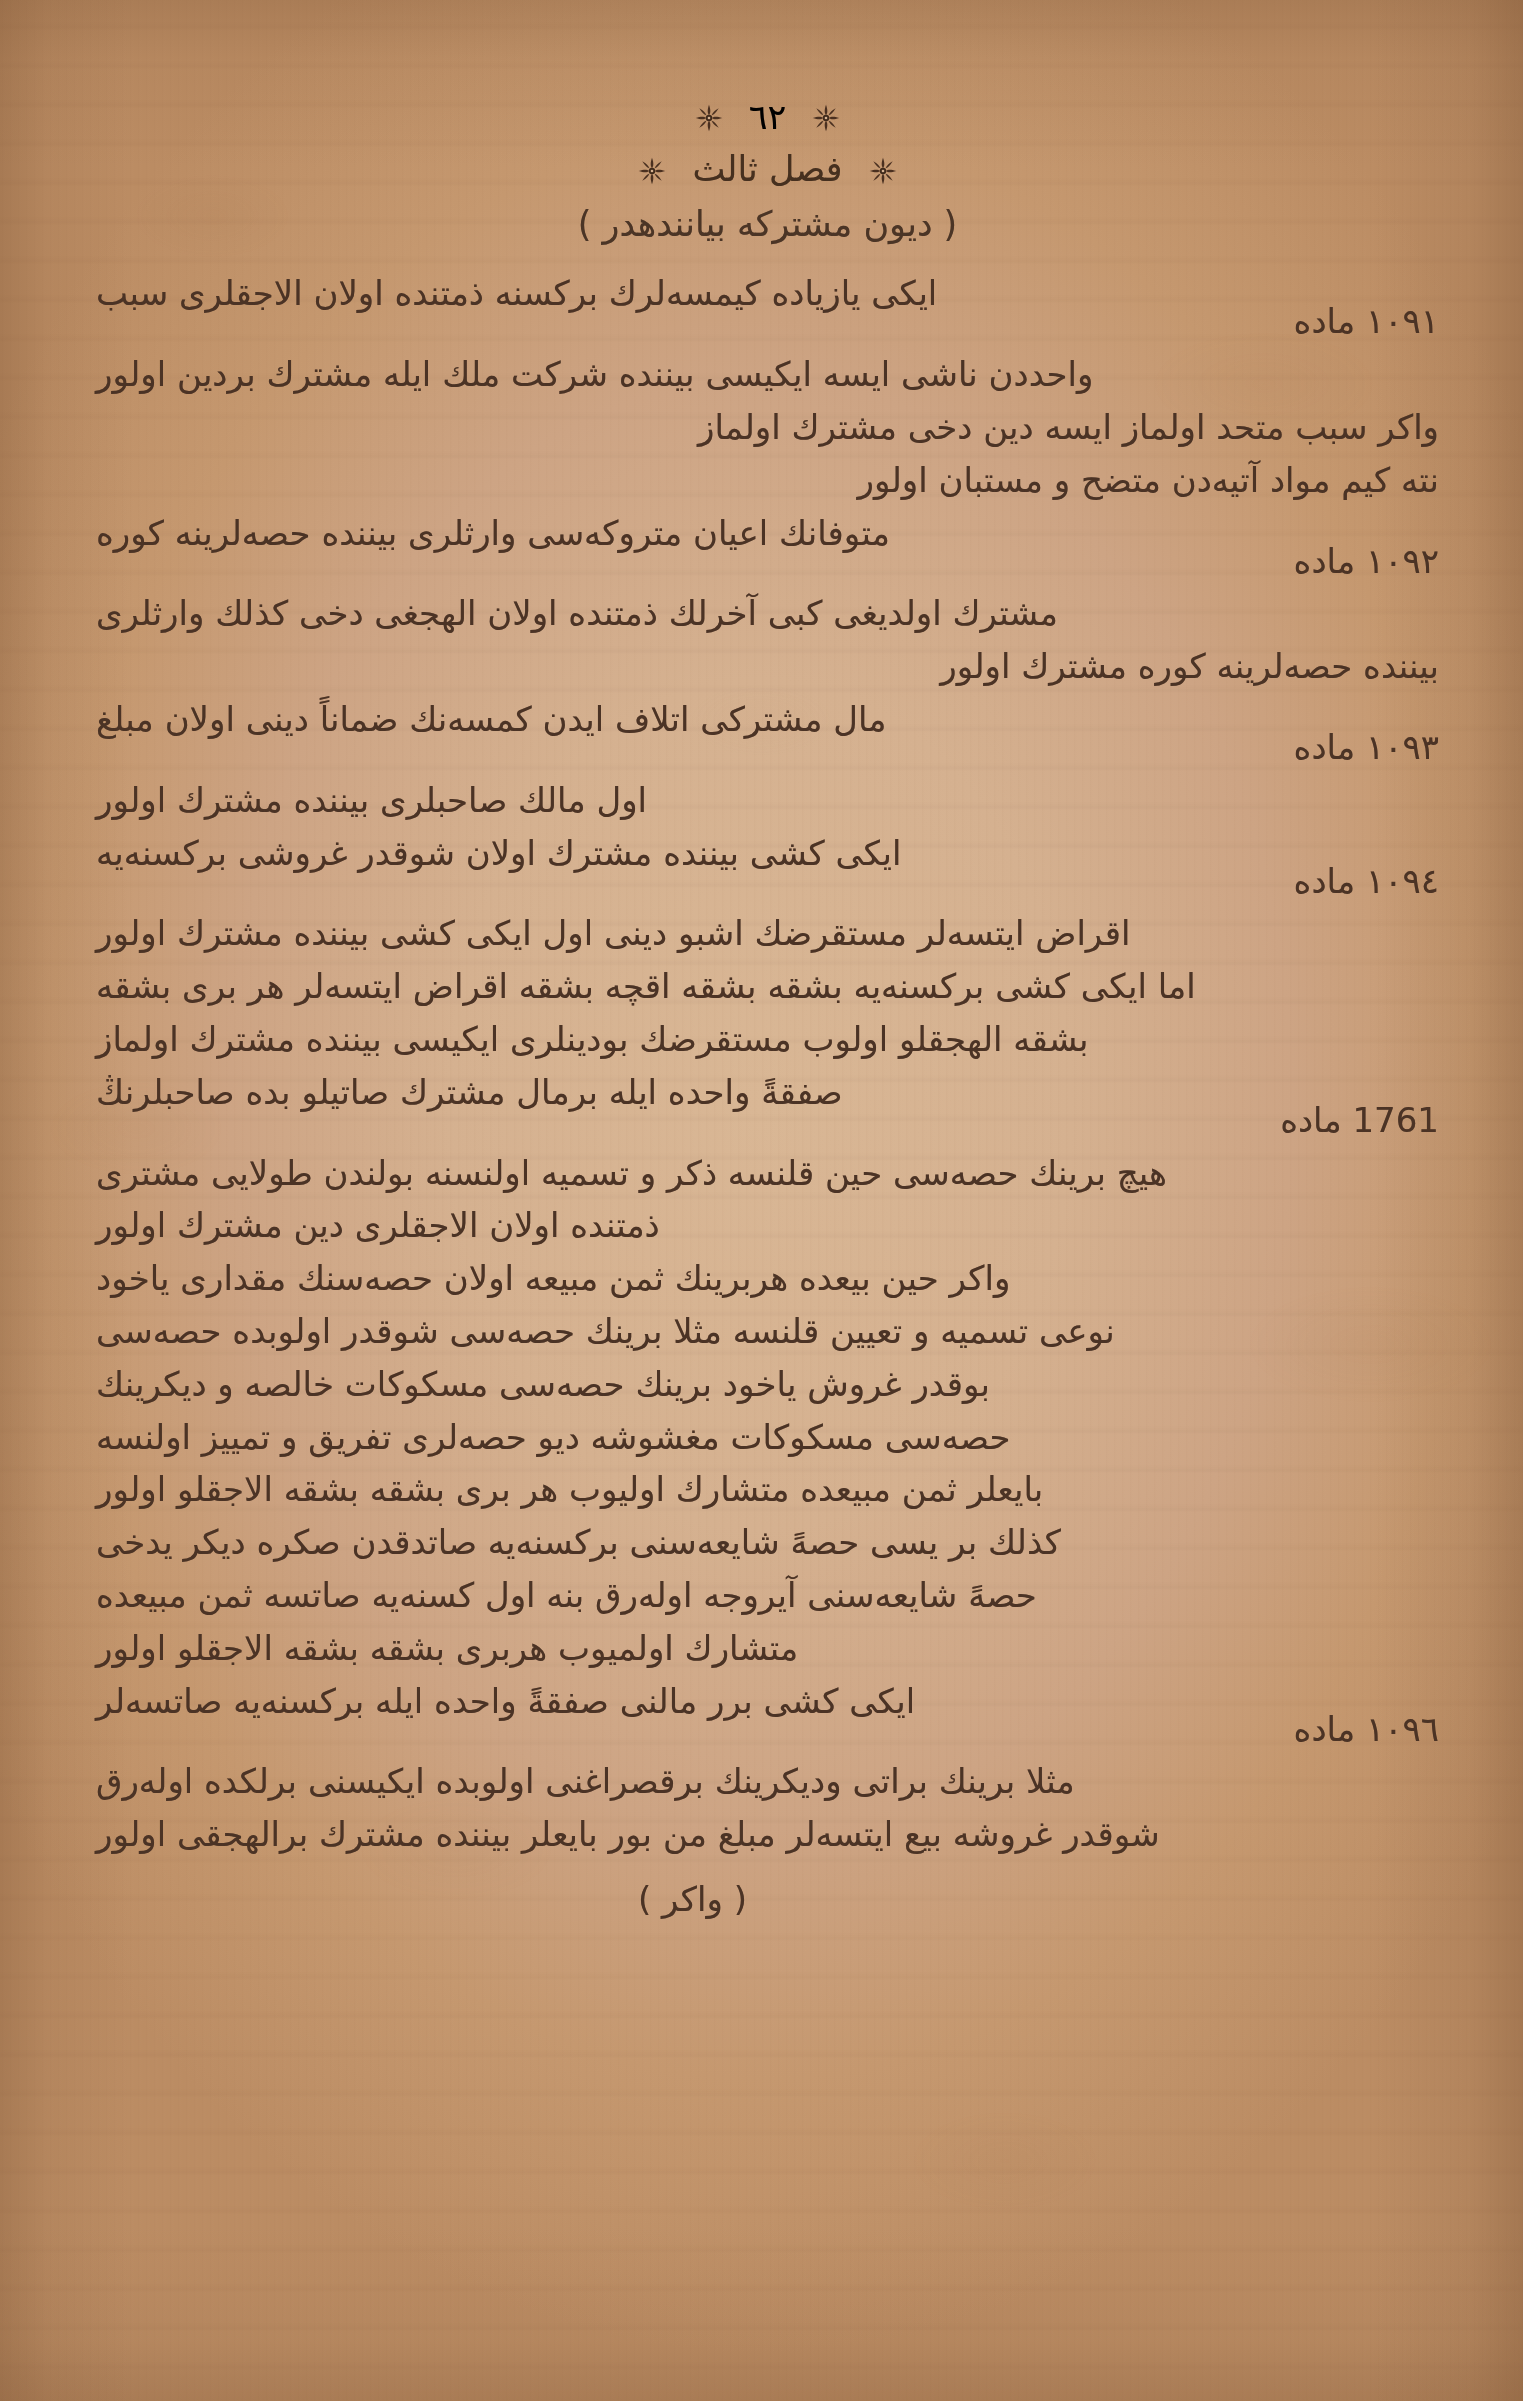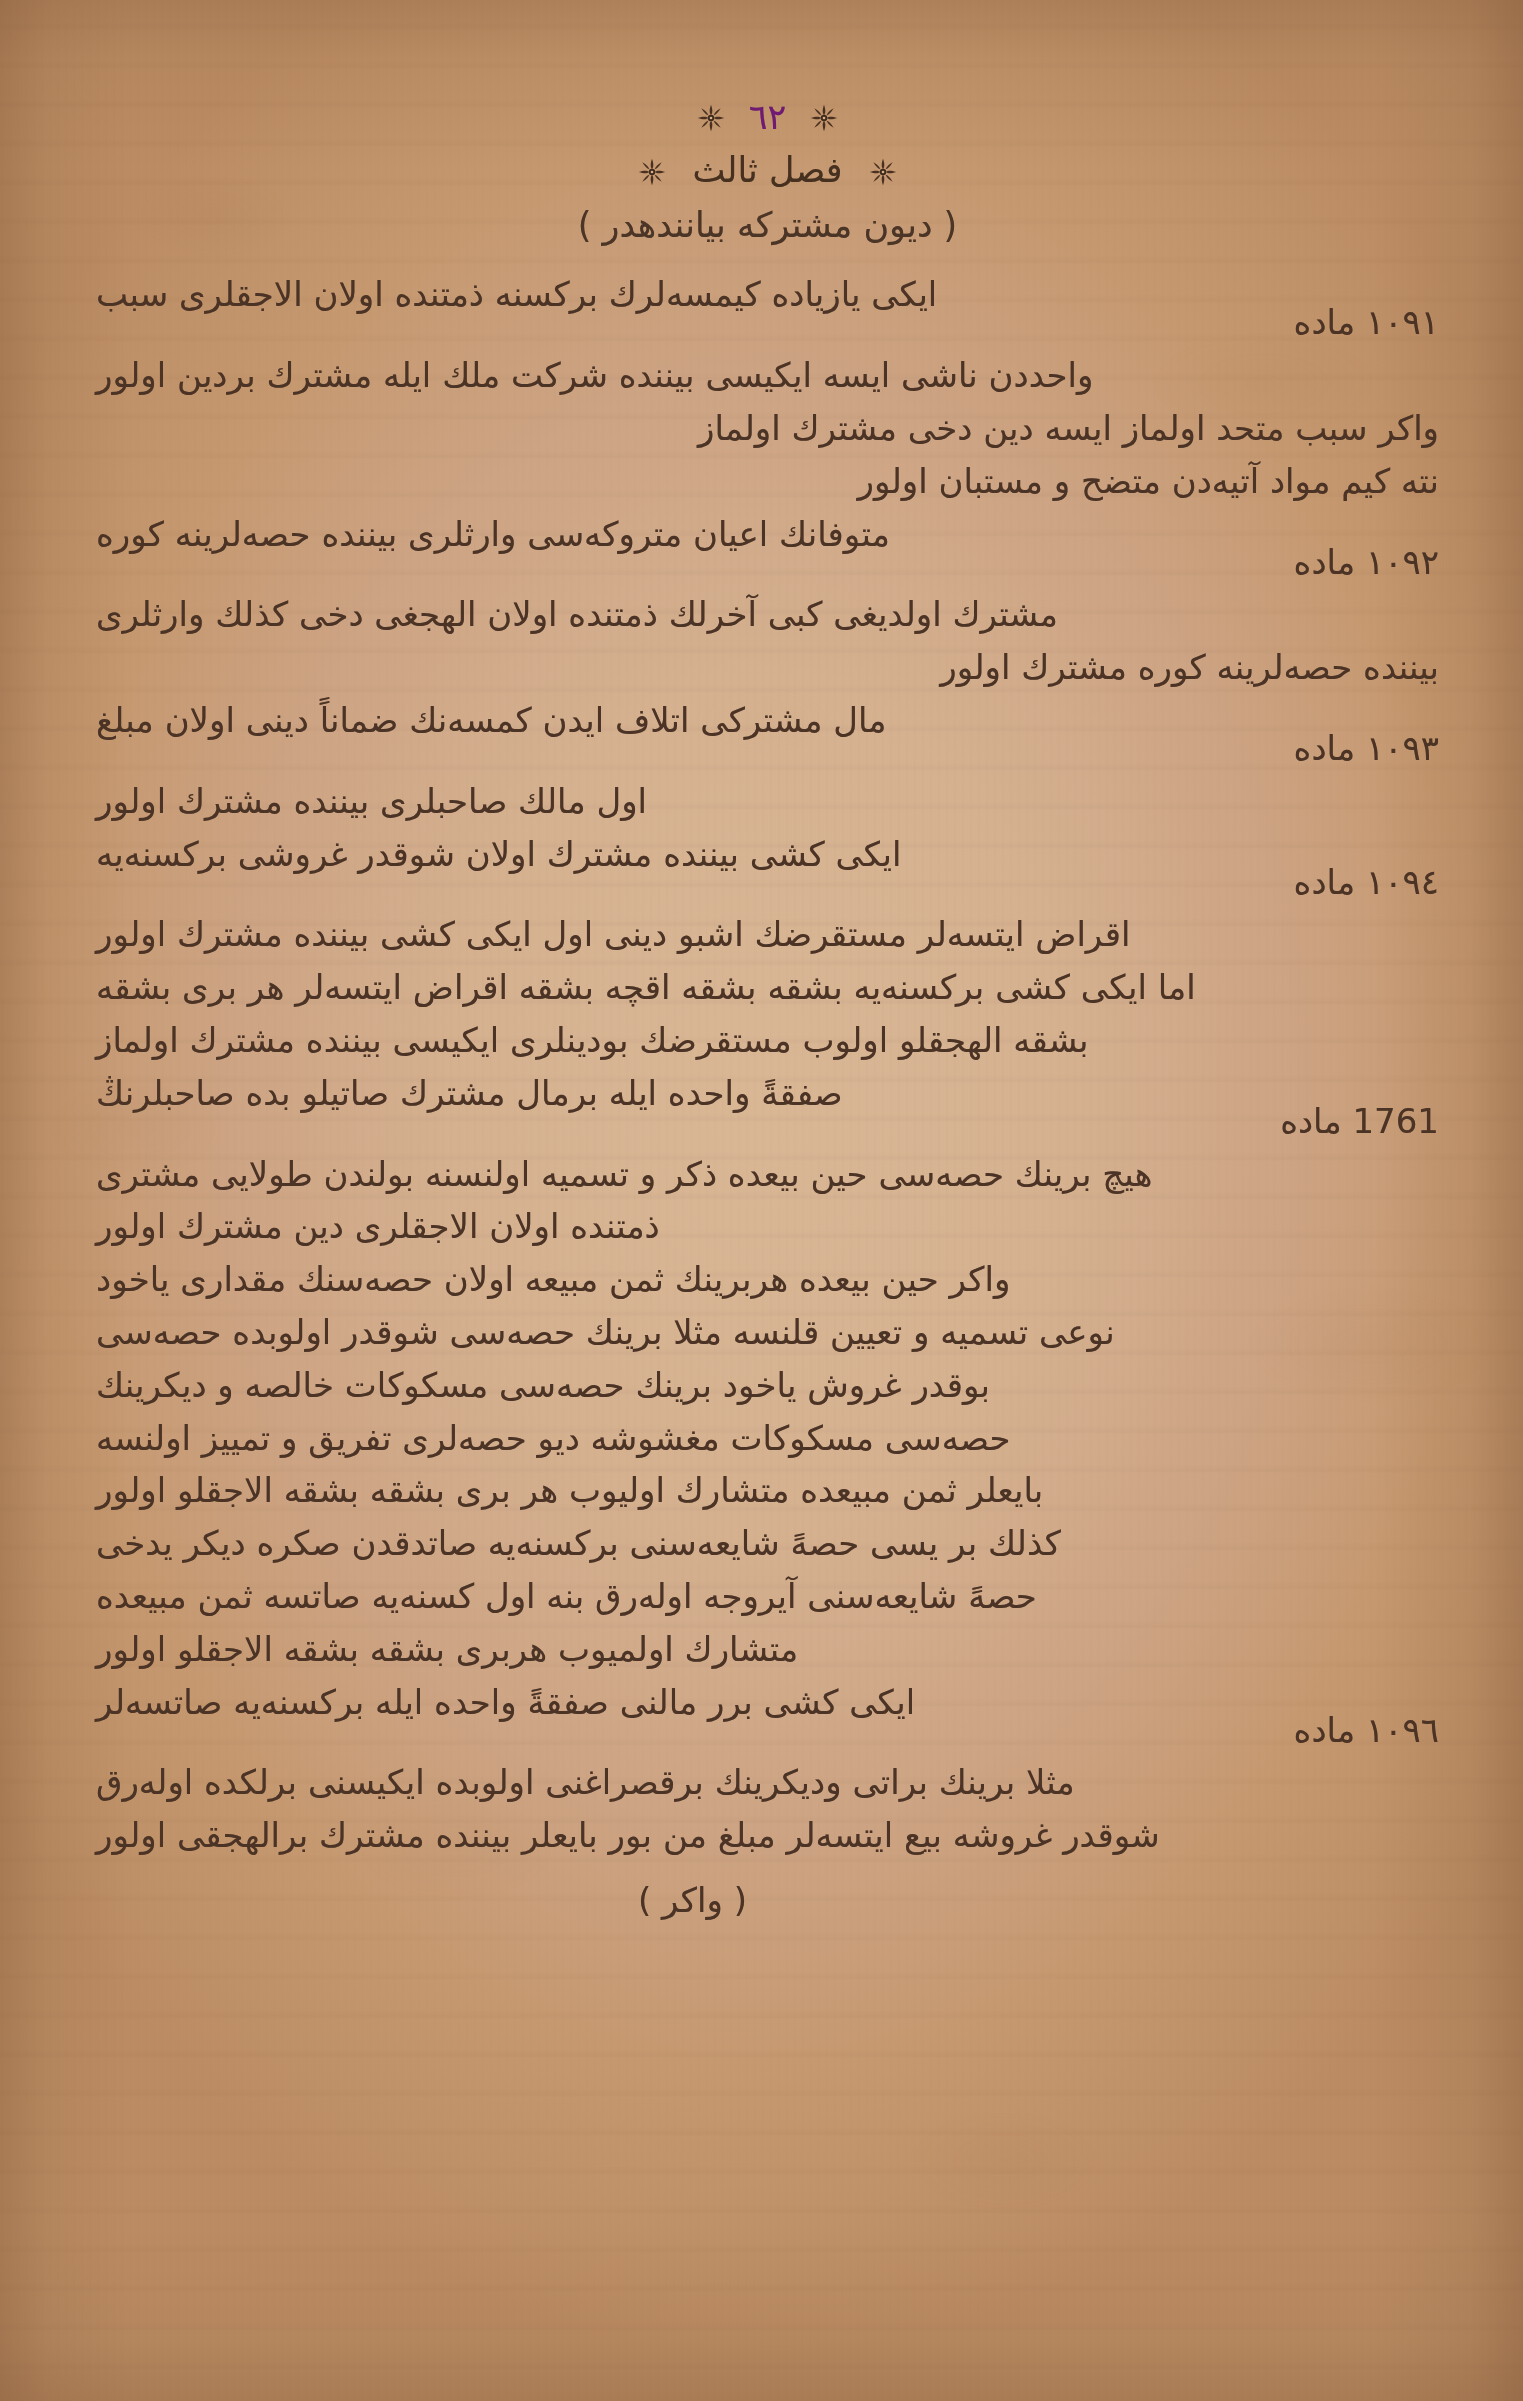--- a/index.html
+++ b/index.html
@@ -103,22 +103,21 @@
 
   .centered-line {
     text-align: center;
     white-space: nowrap;
   }
 
   .page-number-line {
     font-size: 35px;
     letter-spacing: 0.05em;
     margin-bottom: 12.4px;
-    color: #701a75;
-    font-family: Liberation Serif, serif;
+    color: #000000;
   }
 
   .chapter-heading-line {
     font-size: 35px;
     margin-bottom: 15px;
     color: #46301f;
   }
 
   .subtitle-line {
     font-size: 35px;
@@ -315,21 +314,21 @@
             <span>بشقه الهجقلو اولوب مستقرضك بودینلری ایكیسی بیننده مشترك اولماز</span>
           </div>
         </div>
         <div class="article">
           <div class="article-line line-full">
             <span class="article-num">1761   ماده</span>
             <span>صفقةً واحده ایله برمال مشترك صاتیلو بده صاحبلرنڭ</span>
           </div>
           <div class="article-line line-full">
             <span class="article-num"></span>
-            <span>هیچ برینك حصه‌سی حین بیعده ذکر و تسمیه اولنسنه بولندن طولایی مشتری</span>
+            <span>هیچ برینك حصه‌سی حین قلنسه ذکر و تسمیه اولنسنه بولندن طولایی مشتری</span>
           </div>
           <div class="article-line line-full">
             <span class="article-num"></span>
             <span>ذمتنده اولان الاجقلری دین مشترك اولور</span>
           </div>
           <div class="article-line line-full">
             <span class="article-num"></span>
             <span>واکر حین بیعده هربرینك ثمن مبیعه اولان حصه‌سنك مقداری یاخود</span>
           </div>
           <div class="article-line line-full">

